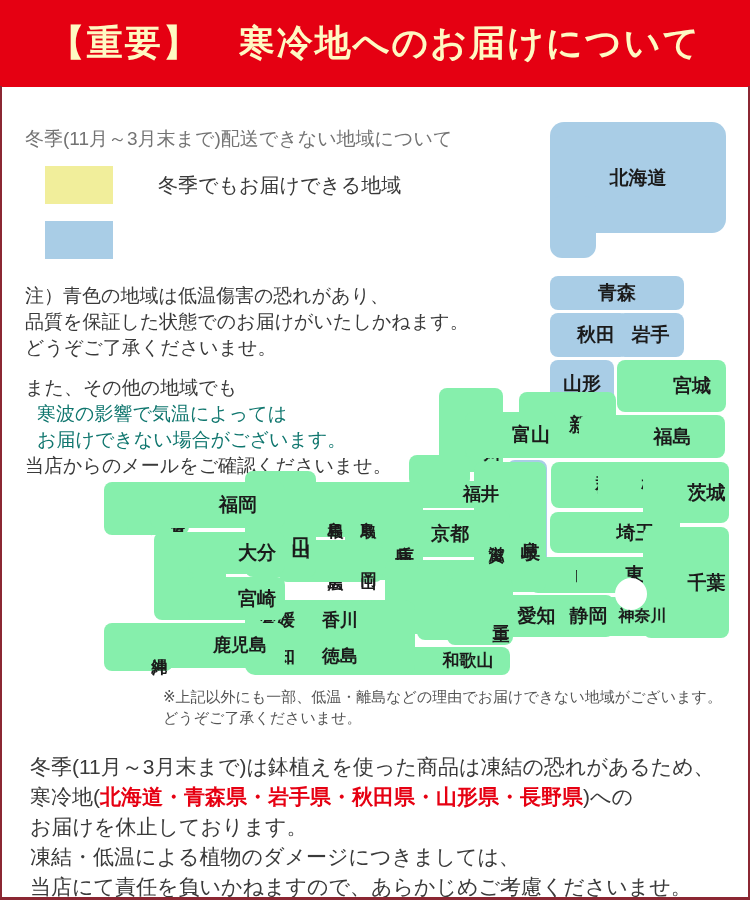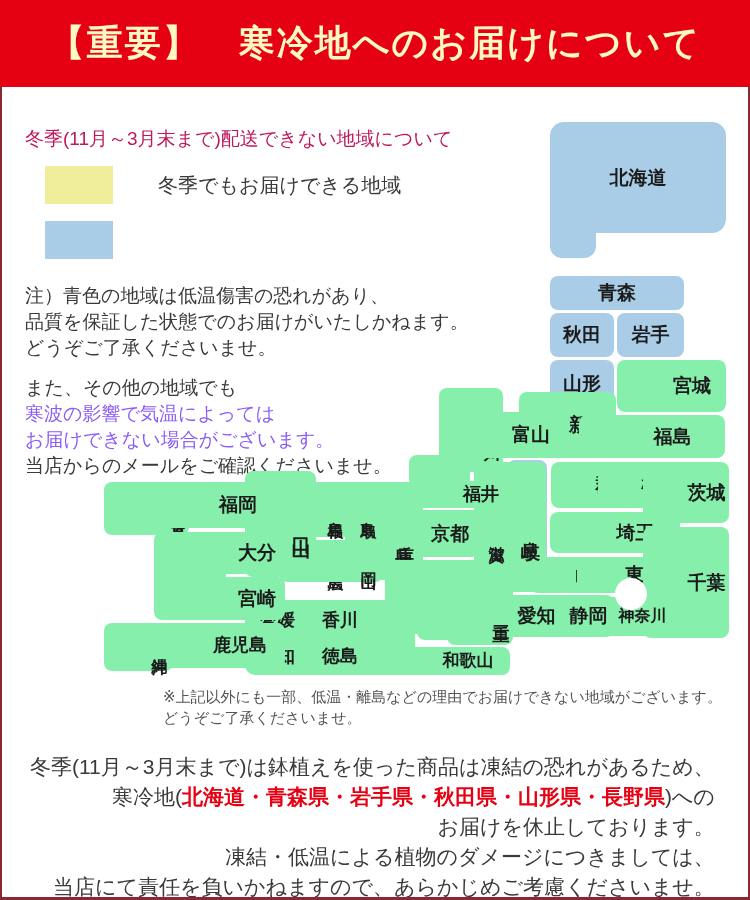--- a/index.html
+++ b/index.html
@@ -12,45 +12,45 @@
   .edge-right{right:0;top:86px;width:2px;bottom:0;}
   .edge-bottom{left:0;bottom:0;width:750px;height:3px;}
   .header{
     position:absolute;left:0;top:0;width:750px;height:87px;background:#e50012;
     display:flex;align-items:center;justify-content:center;
   }
   .header h1{
     margin:0;color:#fef9c3;font-size:36px;font-weight:bold;letter-spacing:2px;white-space:nowrap;
   }
   .legend{position:absolute;left:25px;top:126px;}
-  .legend-intro{font-size:19px;color:#be185d;margin-bottom:14px;white-space:nowrap;}
+  .legend-intro{font-size:19px;color:#737373;margin-bottom:14px;white-space:nowrap;}
   .legend-row{display:flex;align-items:center;margin-bottom:17px;}
   .swatch{width:68px;height:38px;margin-left:20px;margin-right:45px;flex:none;}
   .swatch-yellow{background:#f1ee9b;}
   .swatch-blue{background:#a9cde6;}
   .legend-row .lab{font-size:20px;color:#3a3a3a;white-space:nowrap;}
   .notes{position:absolute;left:25px;top:283px;font-size:19px;line-height:26px;}
   .notes div{white-space:nowrap;}
   .notes .gap{height:14px;}
-  .red-soft{color:#8b5cf6;}
+  .red-soft{color:#0f766e;margin-left:12px;}
   .map-layer{position:absolute;left:17px;top:0;width:750px;height:900px;}
   .rg{
     position:absolute;display:flex;align-items:center;justify-content:center;
     border-radius:8px;font-weight:bold;color:#1b1b1b;font-size:19px;line-height:1.05;
     white-space:nowrap;
   }
   .rg-y{background:#86efac;padding-left:41px;}
   .rg-b{background:#a9cde6;}
   .rg-w{background:#ffffff;}
   .rg-t{background:transparent;}
   .rg.vert span{writing-mode:vertical-rl;text-orientation:upright;letter-spacing:1px;}
   .fineprint{position:absolute;left:163px;top:686px;font-size:15px;line-height:21px;color:#555;}
   .fineprint div{white-space:nowrap;}
   .footer{position:absolute;left:30px;top:752px;font-size:21px;line-height:30px;color:#3a3a3a;}
-  .footer div{white-space:nowrap;text-align:right;}
+  .footer div{white-space:nowrap;}
   .red-strong{color:#e60012;font-weight:bold;}
 </style>
 </head>
 <body>
 
 <div class="page">
 
   <div class="header">
     <h1>【重要】　寒冷地へのお届けについて</h1>
   </div>
@@ -78,21 +78,21 @@
   </div>
 
   <div class="map-layer">
       <div class="rg rg-b" style="left: 533px; top: 122px; width: 176px; height: 111px; border-radius: 14px;">
         <span>北海道</span>
       </div>
       <div class="rg rg-b" style="left: 533px; top: 196px; width: 46px; height: 62px; border-radius: 12px;"></div>
       <div class="rg rg-b" style="left: 533px; top: 276px; width: 134px; height: 34px;">
         <span>青森</span>
       </div>
-      <div class="rg rg-b" style="left: 533px; top: 313px; width: 64px; height: 44px;">
+      <div class="rg rg-b" style="left: 533px; top: 313px; width: 64px; height: 44px; padding-left: 14px;">
         <span>秋田</span>
       </div>
       <div class="rg rg-b" style="left: 600px; top: 313px; width: 67px; height: 44px;">
         <span>岩手</span>
       </div>
       <div class="rg rg-b" style="left: 533px; top: 360px; width: 64px; height: 47px;">
         <span>山形</span>
       </div>
       <div class="rg rg-y" style="left: 600px; top: 360px; width: 68px; height: 52px;">
         <span>宮城</span>

